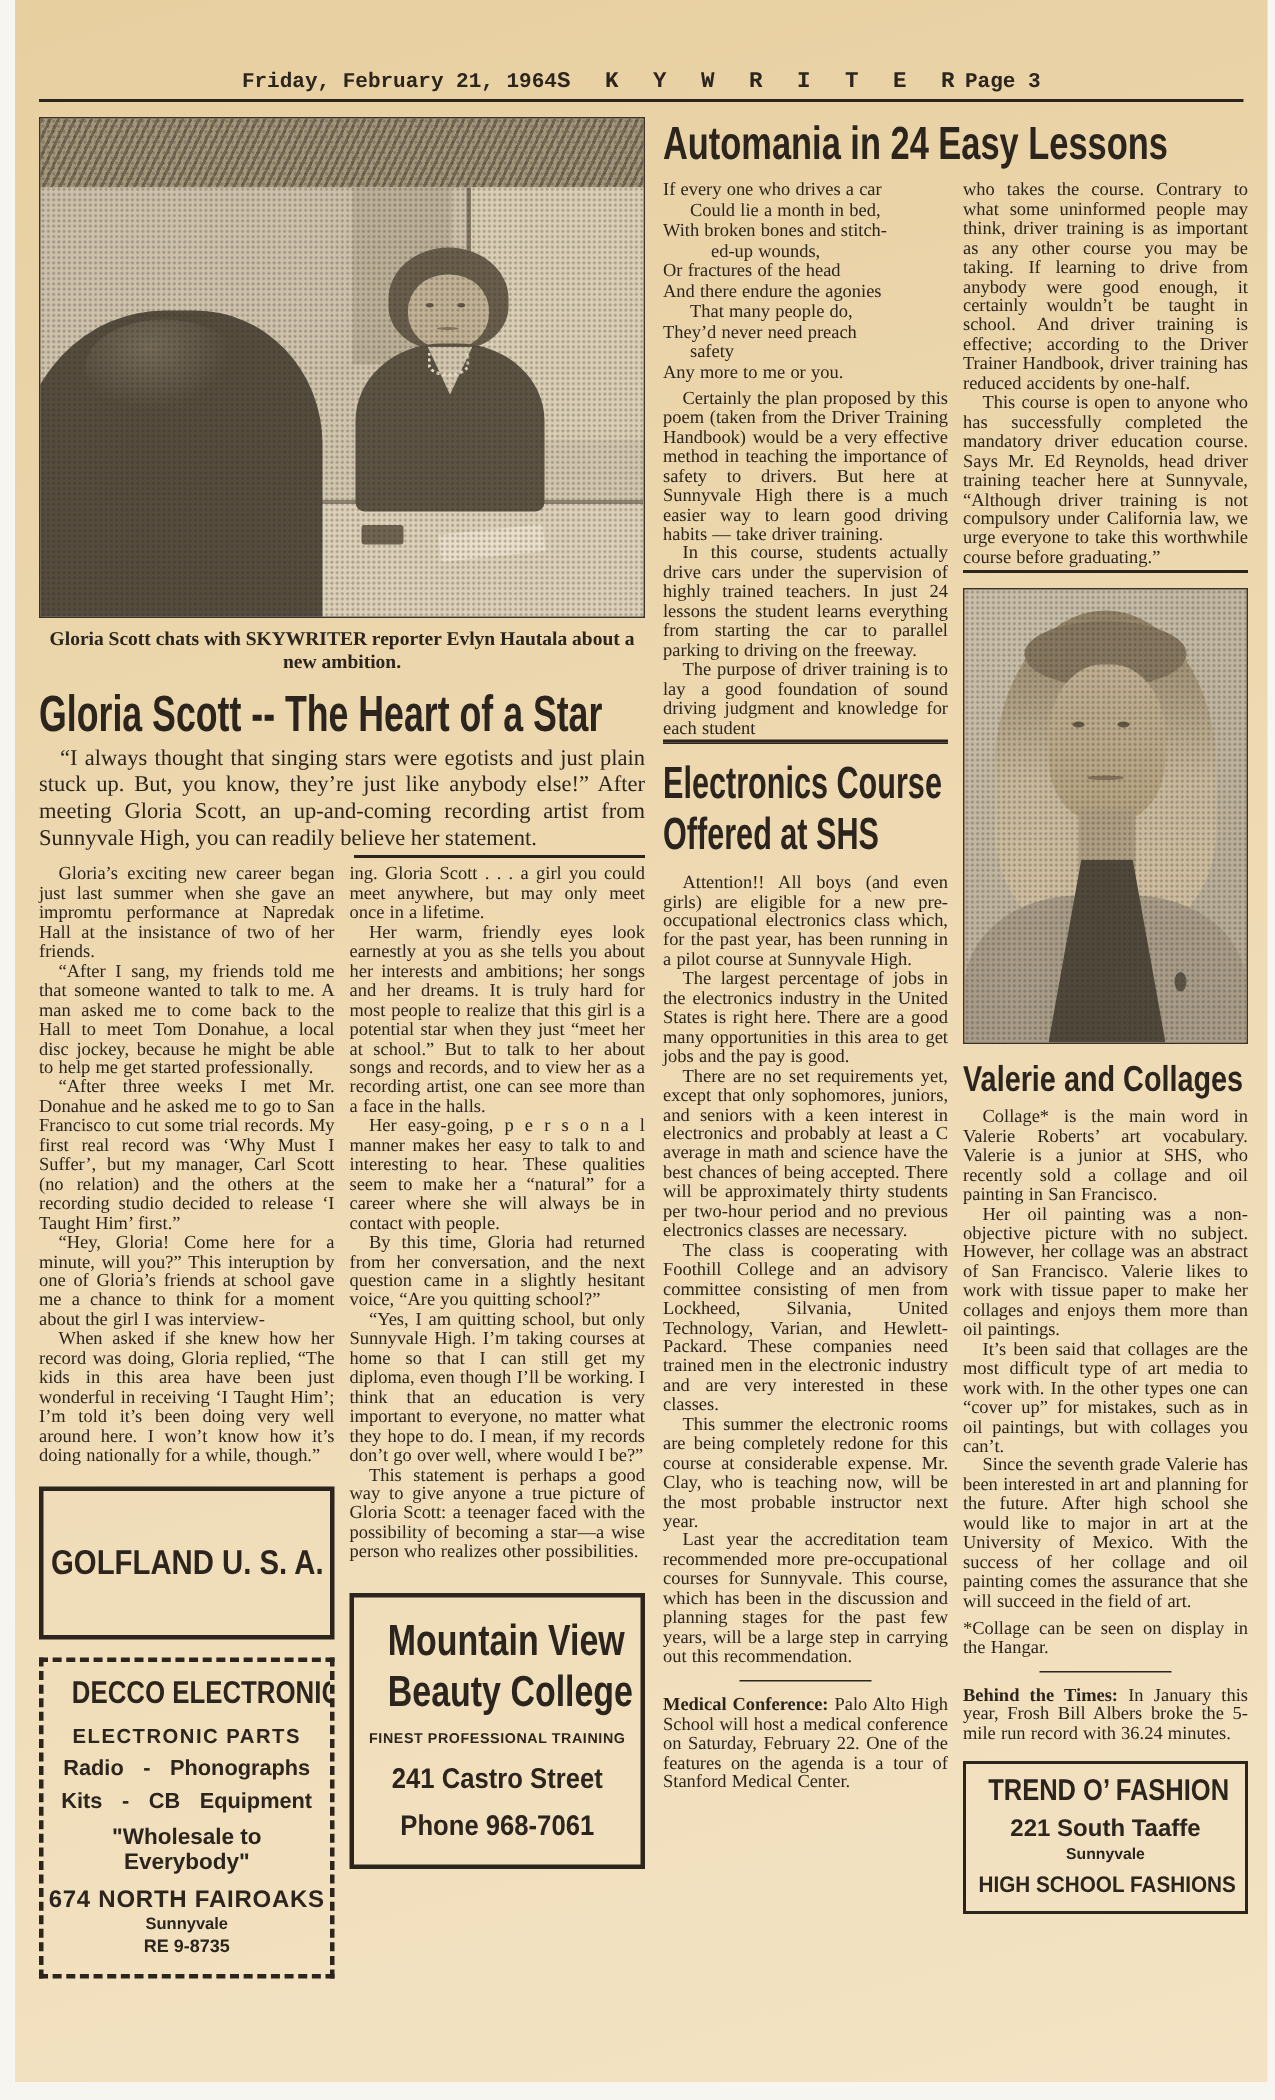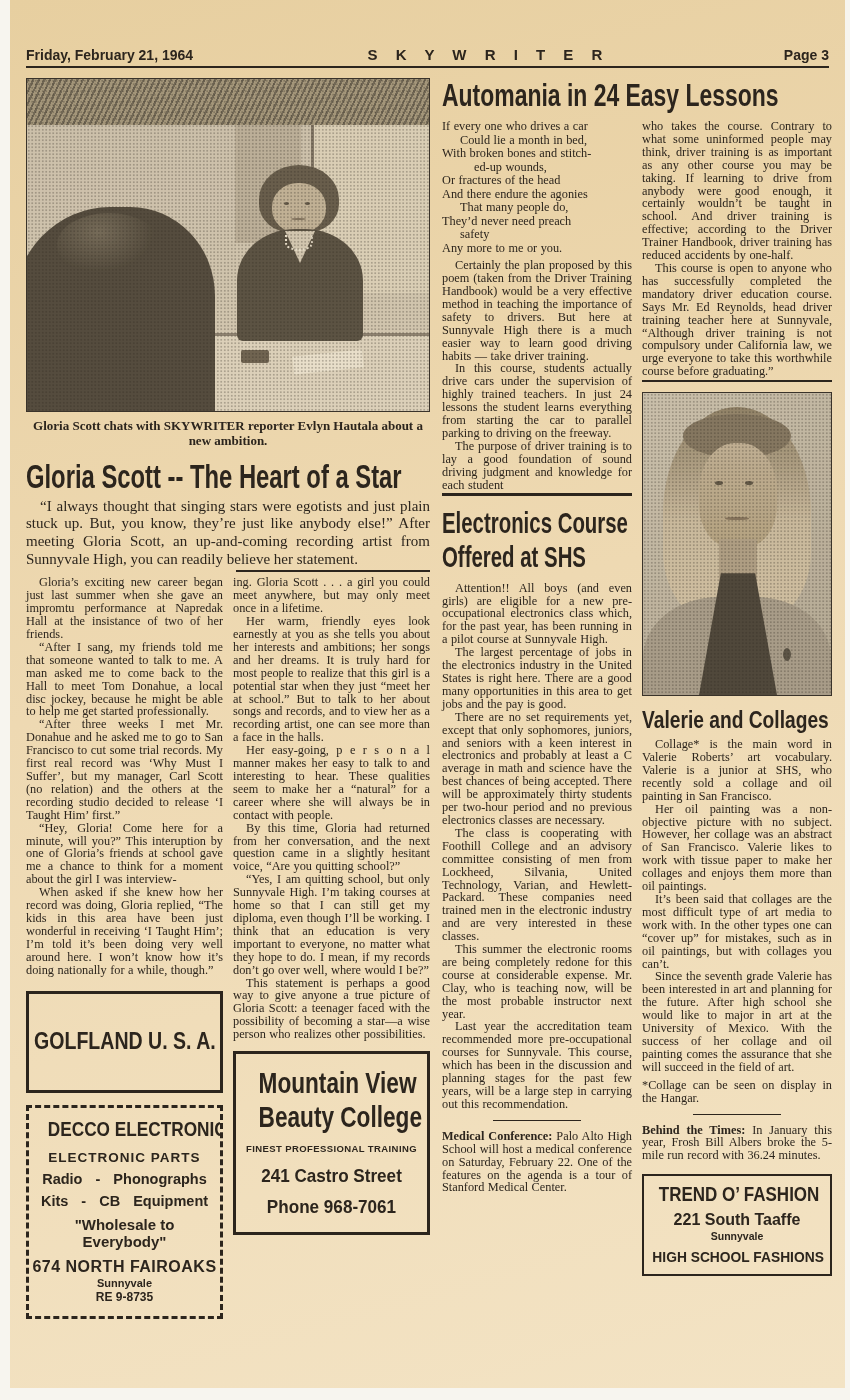--- a/index.html
+++ b/index.html
@@ -12,23 +12,23 @@
   }
   .paper {
     position: absolute; left: 10px; top: 0;
     width: 835px; height: 1388px;
     background: linear-gradient(165deg, #e7cfa0 0%, #eed9b2 45%, #f3e3c4 100%);
     overflow: hidden;
   }
   
   .hdr {
     margin: 46px 16px 0 16px;
-    display: flex; justify-content: space-between; align-items: baseline;
+    display: flex; justify-content: center; align-items: baseline;
     border-bottom: 2.5px solid #2c251d; padding-bottom: 3px;
-    font-family: Liberation Sans, sans-serif; font-weight: bold; font-size: 14px;
+    font-family: Liberation Mono, monospace; font-weight: bold; font-size: 14px;
   }
   .masthead { letter-spacing: 7px; font-size: 15px; }
   
   .content { display: flex; gap: 12px; margin: 8px 14px 0 16px; }
   .sec-left  { width: 404px; }
   .sec-right { width: 389px; }
   .cols { display: flex; gap: 10px; margin-top: 4px; align-items: flex-start; }
   .sec-left  .ncol { width: 197px; }
   .sec-right .ncol { width: 190px; }
   
@@ -132,21 +132,21 @@
   .ad-golfland { margin-top: 14px; height: 102px; display: flex; align-items: center; justify-content: center; }
   .golfland-title { font-size: 23px; font-weight: bold; transform: scaleX(0.85); }
   .ad-decco { margin-top: 12px; border-style: dashed; border-width: 3px; padding: 9px 2px 12px; }
   .decco-title { font-size: 21px; font-weight: bold; transform: scaleX(0.82); }
   .decco-l1 { font-size: 13.5px; font-weight: bold; letter-spacing: 1px; margin-top: 9px; }
   .decco-l2, .decco-l3 { font-size: 14.5px; font-weight: bold; margin-top: 6px; word-spacing: 9px; }
   .decco-l4 { font-size: 15px; font-weight: bold; margin-top: 7px; }
   .decco-l5 { font-size: 16px; font-weight: bold; margin-top: 8px; letter-spacing: 0.5px; }
   .decco-l6 { font-size: 11px; font-weight: bold; margin-top: 1px; }
   .decco-l7 { font-size: 12px; font-weight: bold; margin-top: 1px; }
-  .ad-beauty { margin-top: 10px; padding: 12px 2px 14px; }
+  .ad-beauty { margin-top: 21px; padding: 12px 2px 14px; }
   .beauty-t1, .beauty-t2 { font-size: 29px; font-weight: bold; transform: scaleX(0.78); line-height: 1.18; }
   .beauty-sub { font-size: 9.5px; font-weight: bold; letter-spacing: 0.4px; margin-top: 9px; }
   .beauty-a1 { font-size: 19px; font-weight: bold; margin-top: 11px; transform: scaleX(0.9); }
   .beauty-a2 { font-size: 19px; font-weight: bold; margin-top: 9px; transform: scaleX(0.9); }
   .ad-trend { margin-top: 12px; border-width: 2px; padding: 7px 1px 9px; }
   .trend-title { font-size: 20px; font-weight: bold; transform: scaleX(0.85); }
   .trend-a1 { font-size: 16px; font-weight: bold; margin-top: 5px; }
   .trend-a2 { font-size: 10.5px; font-weight: bold; margin-top: 1px; }
   .trend-l3 { font-size: 15px; font-weight: bold; margin-top: 6px; transform: scaleX(0.92); }
 </style>

